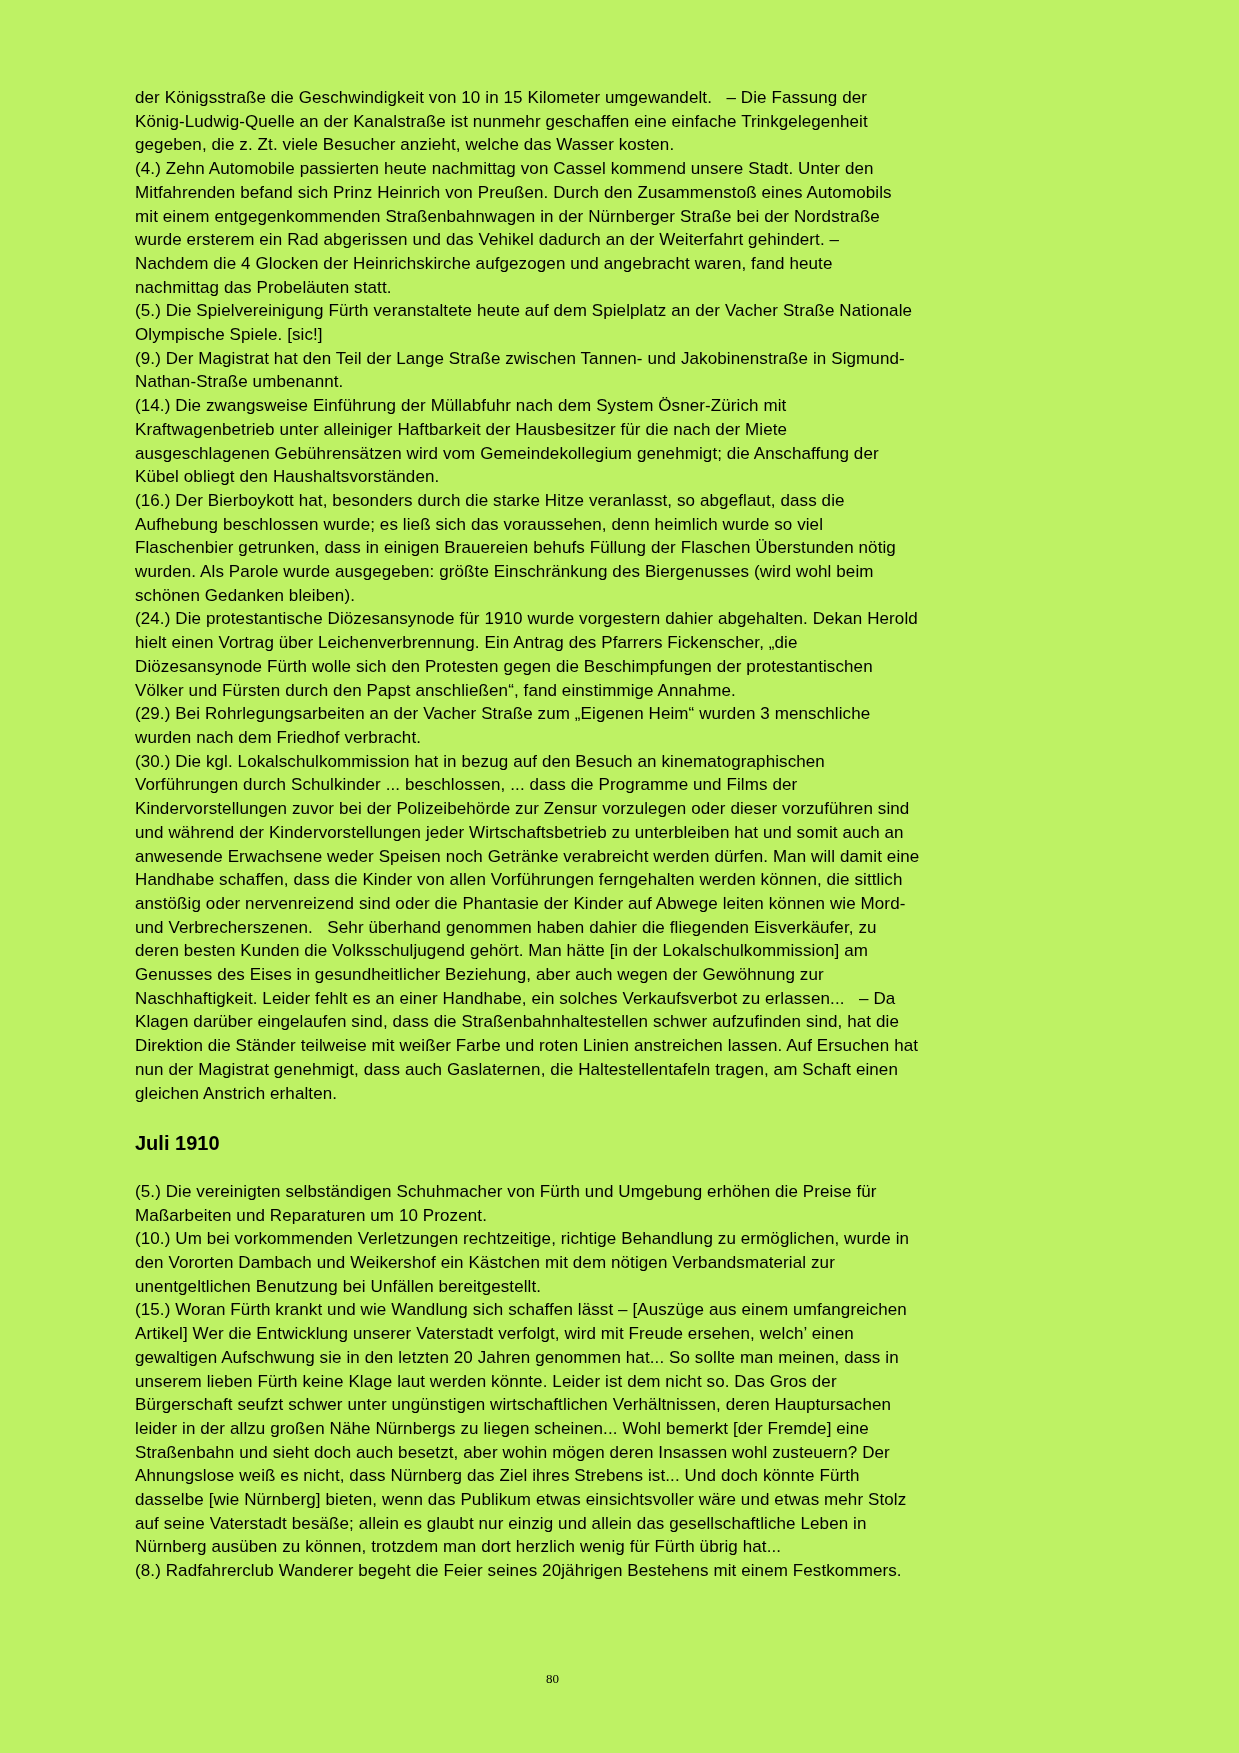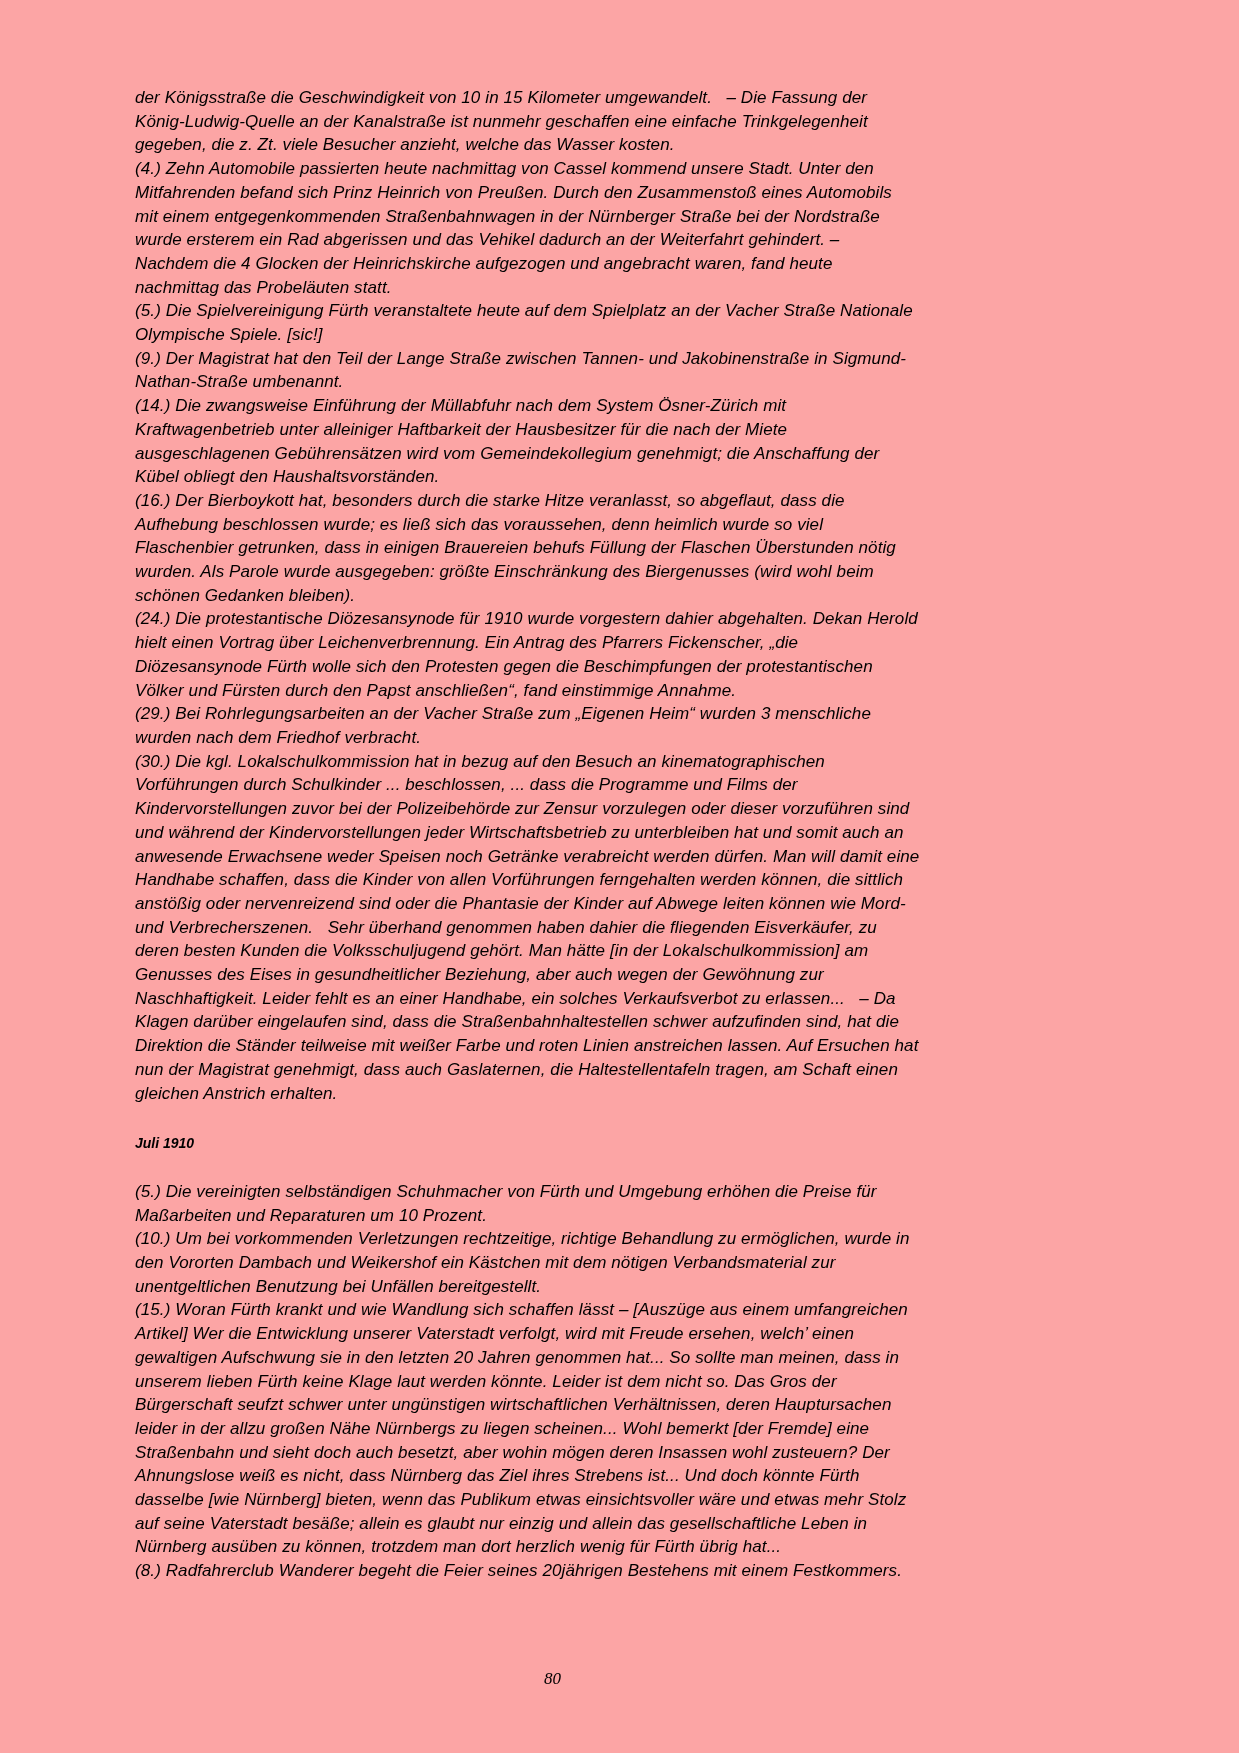--- a/index.html
+++ b/index.html
@@ -4,54 +4,53 @@
 <style>
   html, body {
     margin: 0;
     padding: 0;
     background: #ffffff;
   }
   .page {
     position: relative;
     width: 1239px;
     height: 1753px;
-    background: #fca5a5;
+    background: #bef264;
     color: #000000;
     font-family: "Liberation Sans", sans-serif;
     overflow: hidden;
-    font-style: italic;
   }
   .doc-body {
     position: absolute;
     left: 135px;
     top: 86px;
     width: 990px;
   }
   .line {
     font-size: 17px;
     line-height: 23.7px;
     white-space: pre;
     letter-spacing: 0.1px;
   }
   .heading {
-    font-size: 14px;
+    font-size: 20px;
     line-height: 23.7px;
     font-weight: bold;
     margin-top: 27px;
     margin-bottom: 24px;
     white-space: pre;
   }
   .page-number {
     position: absolute;
     top: 1668px;
     left: 0;
     width: 1105px;
     text-align: center;
     font-family: "Liberation Serif", serif;
-    font-size: 17px;
+    font-size: 13px;
     line-height: 22px;
   }
 </style>
 </head>
 <body>
 
 <div class="page">
   <div class="doc-body">
       <div class="line">der Königsstraße die Geschwindigkeit von 10 in 15 Kilometer umgewandelt.   – Die Fassung der</div>
       <div class="line">König-Ludwig-Quelle an der Kanalstraße ist nunmehr geschaffen eine einfache Trinkgelegenheit</div>

